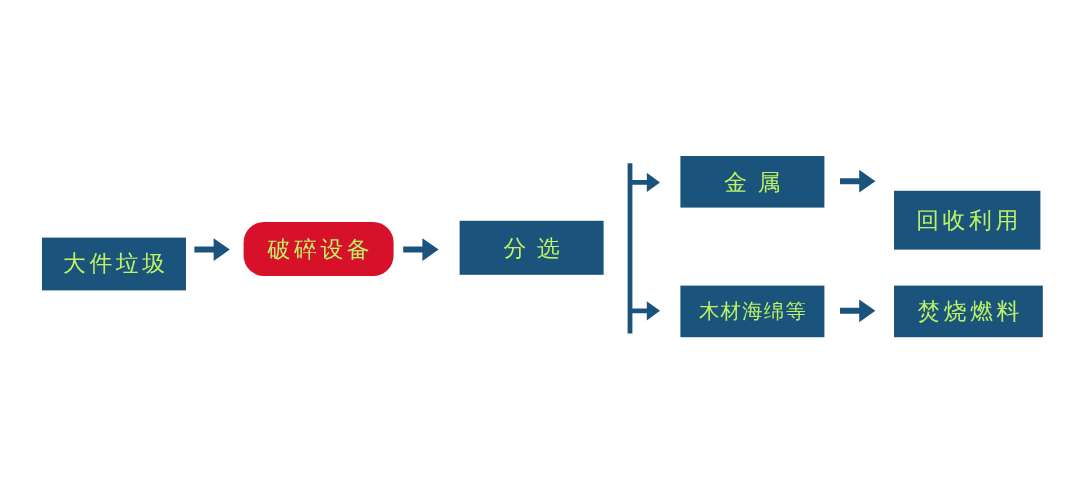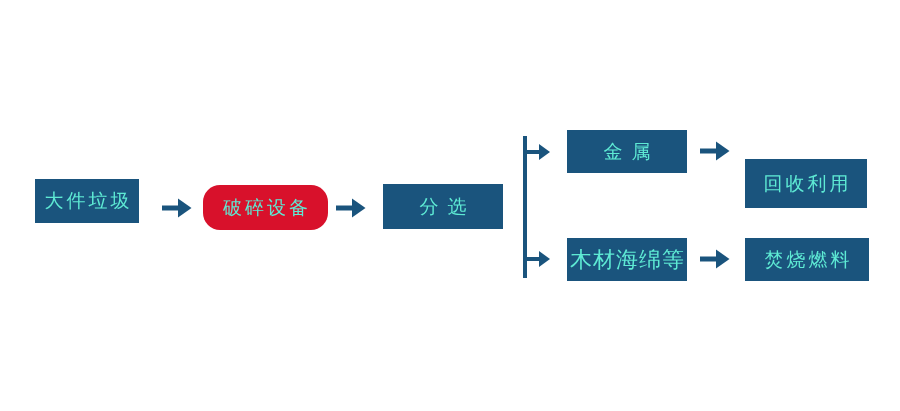--- a/index.html
+++ b/index.html
@@ -13,42 +13,42 @@
     height: 411px;
     background: #ffffff;
     overflow: hidden;
     font-family: "DejaVu Sans", "Liberation Sans", sans-serif;
   }
   .node {
     position: absolute;
     display: flex;
     align-items: center;
     justify-content: center;
-    color: #5eead4;
+    color: #bef264;
     font-size: 19px;
     font-weight: 400;
     box-sizing: border-box;
     white-space: nowrap;
   }
   .node.blue { background: #1A547D; }
   .node.red  { background: #D8112B; }
   .ls3  { letter-spacing: 3px;  margin-right: -3px; }
   .ls9  { letter-spacing: 9px;  margin-right: -9px; }
-  .fs17 { font-size: 22px; letter-spacing: 1px; margin-right: -1px; }
+  .fs17 { font-size: 17px; letter-spacing: 1px; margin-right: -1px; }
   svg.arrow, svg.bracket {
     position: absolute;
     display: block;
   }
 </style>
 </head>
 <body>
 
 <div class="canvas">
 
-  <div class="node blue" style="left:35px; top:179px; width:104px; height:44px;text-align:right;">
+  <div class="node blue" style="left:35px; top:198px; width:120px; height:44px;text-align:right;">
     <span class="ls3">大件垃圾</span>
   </div>
 
   <svg class="arrow" style="left:161px; top:196px;" width="32" height="24" viewBox="0 0 32 24">
     <line x1="1" y1="12" x2="19" y2="12" stroke="#1A547D" stroke-width="5"></line>
     <path d="M17 2.5 L30.5 12 L17 21.5 Z" fill="#1A547D"></path>
   </svg>
 
   <div class="node red" style="left:203px; top:185px; width:125px; height:45px;border-radius:17px;">
     <span class="ls3">破碎设备</span>

